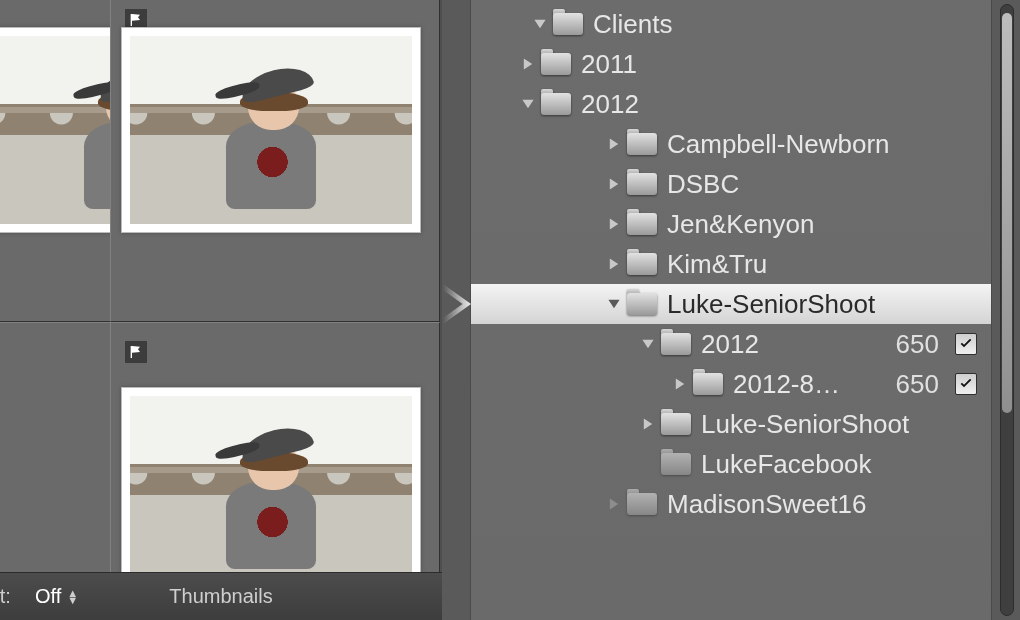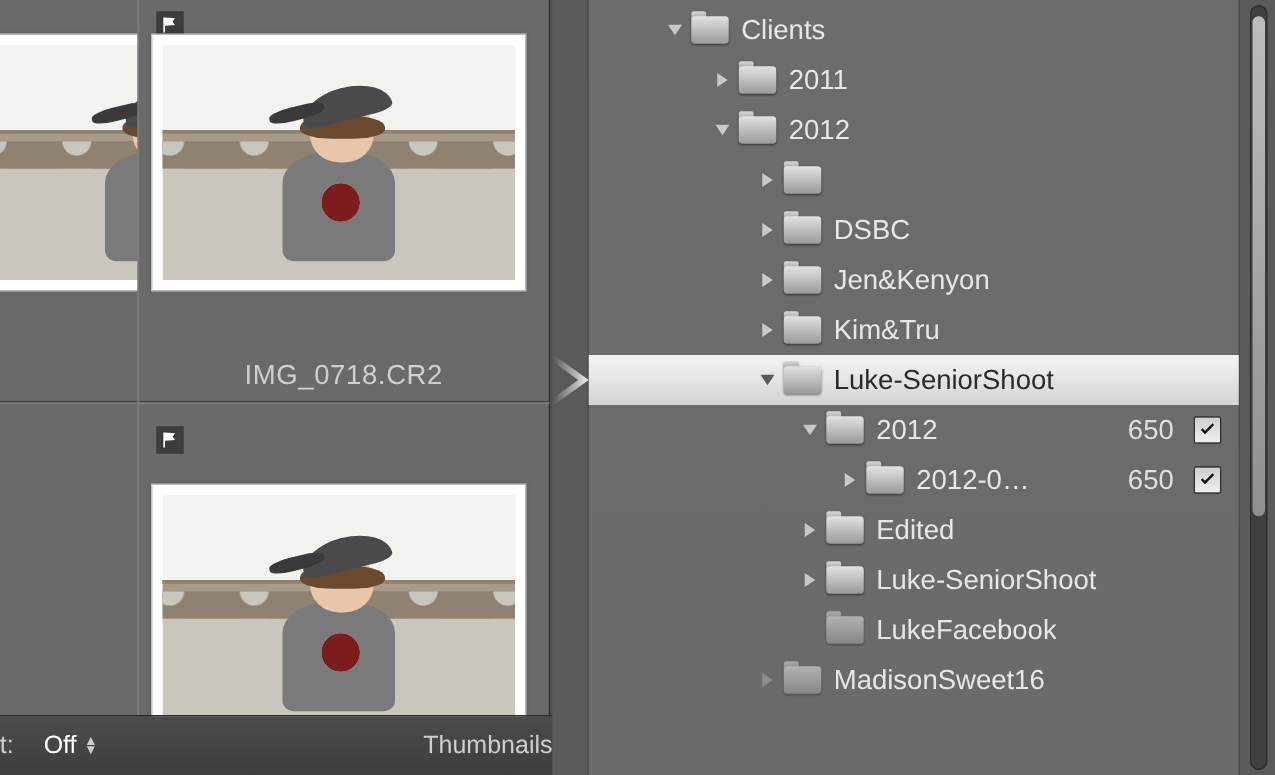--- a/index.html
+++ b/index.html
@@ -79,40 +79,40 @@
   .bottombar {
     position:absolute; left:0; bottom:0; width:100%; height:48px;
     background:linear-gradient(#4c4c4c,#3d3d3d);
     border-top:1px solid #2c2c2c;
     color:#cfcfcf; font-size:20px;
     display:flex; align-items:center;
   }
   .bottombar .label { margin-left:-18px; }       
   .bottombar .val   { margin-left:24px; color:#fff; }
   .bottombar .stepper { margin-left:6px; display:flex; flex-direction:column; line-height:7px; font-size:11px; color:#cfcfcf;}
-  .bottombar .center { position:absolute; left:0; right:0; text-align:right; }
+  .bottombar .center { position:absolute; left:0; right:0; text-align:center; }
 
   
   .panelwrap { flex:1; position:relative; background:#5a5a5a; }
   .panel {
     position:absolute; left:28px; top:0; right:28px; bottom:0;
     background:linear-gradient(#6c6c6c,#6a6a6a);
     border-left:1px solid #4a4a4a; border-right:1px solid #4a4a4a;
   }
   .rail {
     position:absolute; right:6px; top:4px; width:14px; bottom:4px;
     background:#3f3f3f; border-radius:7px;
     border:1px solid #2d2d2d;
   }
   .rail .thumbbar{
     position:absolute; left:1px; right:1px; top:8px; height:400px;
     background:linear-gradient(#bdbdbd,#8f8f8f); border-radius:6px;
   }
 
-  .tree { position:absolute; inset:0; padding-top:4px; font-size:22px; color:#e7e7e7; }
+  .tree { position:absolute; inset:0; padding-top:4px; font-size:26px; color:#e7e7e7; }
   .row {
     height:40px; display:flex; align-items:center; position:relative;
   }
   .row .arrow { width:18px; display:flex; justify-content:center; }
   .row .arrow svg{ width:14px; height:14px; fill:#c8c8c8; }
   .row.collapsed .arrow svg{ transform:rotate(-90deg); }
   .row .foldericon { width:30px; height:22px; margin:0 10px 0 4px; position:relative; filter:drop-shadow(0 1px 1px rgba(0,0,0,.5)); }
   .row .foldericon::before{ 
     content:""; position:absolute; left:0; top:-4px; width:12px; height:6px;
     background:linear-gradient(#d8d8d8,#a5a5a5); border-radius:2px 2px 0 0;
@@ -141,21 +141,21 @@
   .row.selected .name{ color:#2a2a2a; font-weight:500; }
   .row.selected .arrow svg{ fill:#5a5a5a; }
   .sel-pointer{
     position:absolute; left:-28px; width:28px; height:40px;
     background:linear-gradient(90deg,#5a5a5a 0,#f0f0f0 100%);
     clip-path:polygon(0 0,100% 50%,0 100%,0 85%,70% 50%,0 15%);
   }
 
   
   .d0{ padding-left: 60px; }
-  .d1{ padding-left: 98px; }
+  .d1{ padding-left: 48px; }
   .d2{ padding-left:134px; }
   .d3{ padding-left:168px; }
   .d4{ padding-left:200px; }
 </style>
 </head>
 <body>
 
 <div class="grid">
 
   <div class="cell cell-a">
@@ -188,21 +188,20 @@
           <div class="bridge"></div>
           <div class="arches"></div>
         <div class="body"></div>
           <div class="logo"></div>
           <div class="head"></div>
           <div class="hair"></div>
           <div class="cap"></div>
           <div class="brim"></div>
       </div>
     </div>
-    <div class="filename">IMG_0718.CR2</div>
   </div>
 
   <div class="cell cell-c"></div>
 
   <div class="cell cell-d">
     <div class="pick">
       <svg viewBox="0 0 24 24">
           <path fill="#fff" d="M4 3h2v18H4zM6 3l12 1-3 4 3 4-12 1z"></path>
         </svg>
     </div>
@@ -263,20 +262,21 @@
           <span class="foldericon"></span>
           <span class="name">2012</span>
         </div>
         <div class="row d2 collapsed">
           <span class="arrow">
             <svg viewBox="0 0 10 10">
               <path d="M1 2 L9 2 L5 8 Z"></path>
             </svg>
           </span>
           <span class="foldericon"></span>
+          <span class="name">Campbell-Newborn</span>
         </div>
         <div class="row d2 collapsed">
           <span class="arrow">
             <svg viewBox="0 0 10 10">
               <path d="M1 2 L9 2 L5 8 Z"></path>
             </svg>
           </span>
           <span class="foldericon"></span>
           <span class="name">DSBC</span>
         </div>
@@ -323,44 +323,35 @@
             </svg>
           </span>
         </div>
         <div class="row d4 collapsed">
           <span class="arrow">
             <svg viewBox="0 0 10 10">
               <path d="M1 2 L9 2 L5 8 Z"></path>
             </svg>
           </span>
           <span class="foldericon"></span>
-          <span class="name">2012-0…</span>
+          <span class="name">2012-8…</span>
           <span class="count">650</span>
           <span class="chk">
             <svg viewBox="0 0 24 24">
               <path fill="#111" d="M20 6 9 17l-5-5 2-2 3 3 9-9z"></path>
             </svg>
           </span>
         </div>
         <div class="row d3 collapsed">
           <span class="arrow">
             <svg viewBox="0 0 10 10">
               <path d="M1 2 L9 2 L5 8 Z"></path>
             </svg>
           </span>
           <span class="foldericon"></span>
-          <span class="name">Edited</span>
-        </div>
-        <div class="row d3 collapsed">
-          <span class="arrow">
-            <svg viewBox="0 0 10 10">
-              <path d="M1 2 L9 2 L5 8 Z"></path>
-            </svg>
-          </span>
-          <span class="foldericon"></span>
           <span class="name">Luke-SeniorShoot</span>
         </div>
         <div class="row d3 dim noarrow">
           <span class="arrow">
             <svg viewBox="0 0 10 10">
               <path d="M1 2 L9 2 L5 8 Z"></path>
             </svg>
           </span>
           <span class="foldericon"></span>
           <span class="name">LukeFacebook</span>

